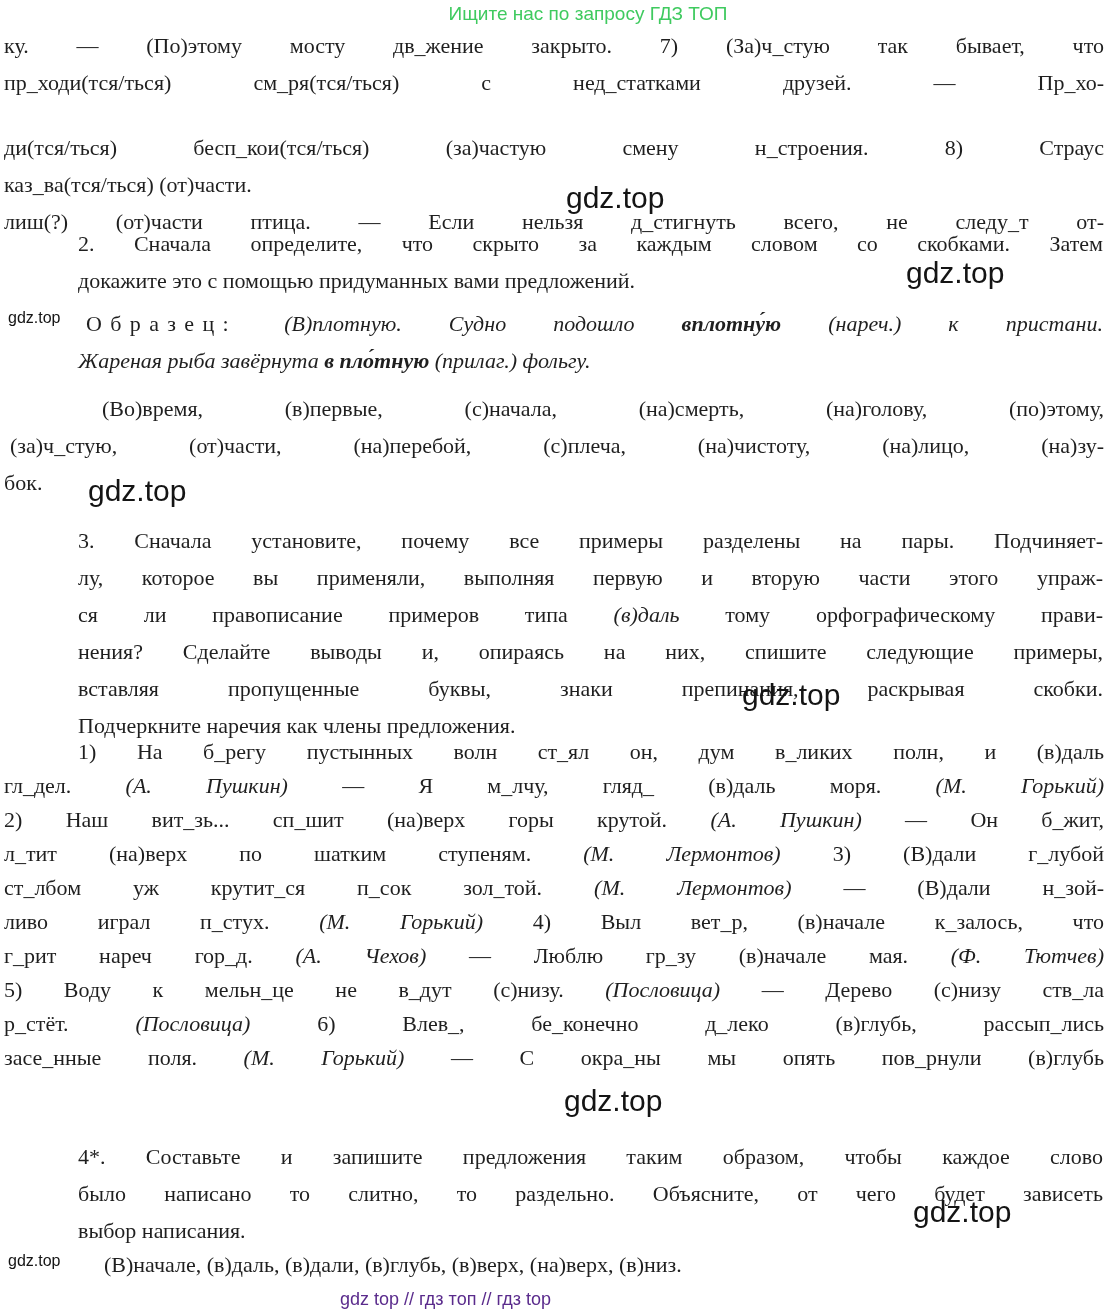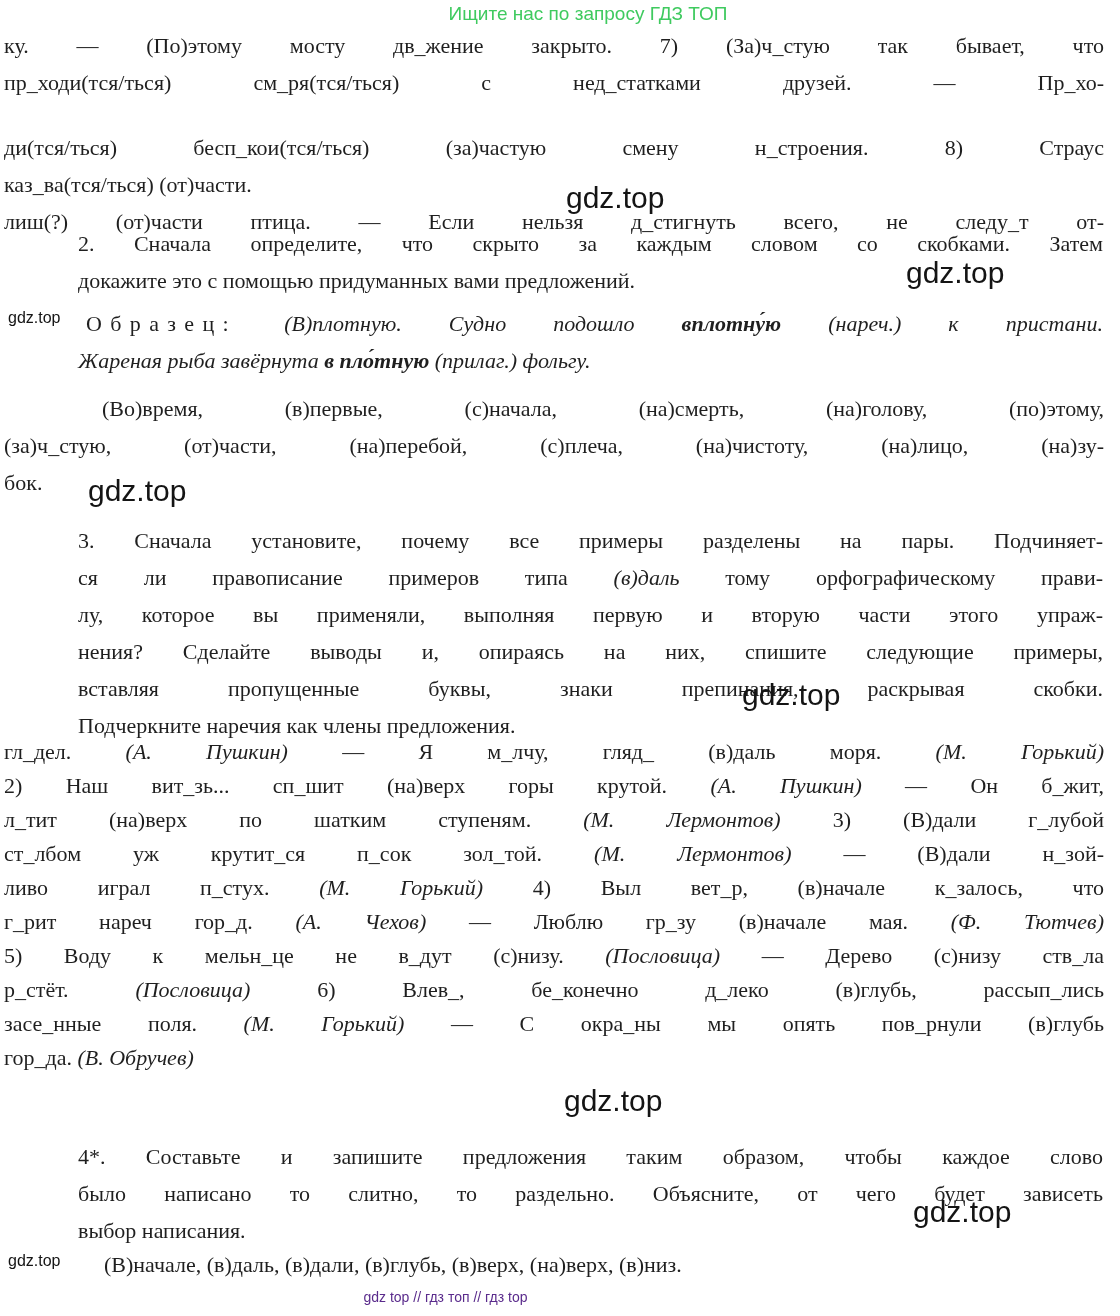--- a/index.html
+++ b/index.html
@@ -7,21 +7,21 @@
     width:1120px;height:1316px;position:relative;overflow:hidden;
     background:#ffffff;color:#1f1f1f;
     font-family:"Liberation Serif", serif;
   }
   .hdr{
     position:absolute;top:3px;left:0;width:1120px;text-align:center;
     font-family:"Liberation Sans", sans-serif;font-size:19px;font-weight:400;padding-left:28px;
   }
   .ftr{
     position:absolute;top:1289px;left:0;width:891px;text-align:center;
-    font-family:"Liberation Sans", sans-serif;font-size:14px;font-weight:500;
+    font-family:"Liberation Sans", sans-serif;font-size:18px;font-weight:500;
   }
   .block{position:absolute;font-size:22px;}
   .ln{white-space:normal;}
   .ln.j{text-align:justify;text-align-last:justify;}
   .ln.l{text-align:left;text-align-last:left;}
   .seg-r{font-style:normal;}
   .seg-i{font-style:italic;}
   .seg-b{font-style:italic;font-weight:bold;}
   .seg-s{font-style:normal;letter-spacing:0.38em;margin-left:8px;}
   .wm{
@@ -45,42 +45,42 @@
     <div class="block" style="top: 225px; left: 78px; width: 1025px;">
       <div class="ln j" style="height: 37px; line-height: 37px;"><span class="seg-r">2. Сначала определите, что скрыто за каждым словом со скобками. Затем</span></div>
       <div class="ln l" style="height: 37px; line-height: 37px;"><span class="seg-r">докажите это с помощью придуманных вами предложений.</span></div>
     </div>
     <div class="block" style="top: 305px; left: 78px; width: 1025px;">
       <div class="ln j" style="height: 37px; line-height: 37px;"><span class="seg-s">Образец:</span><span class="seg-i"> (В)плотную. Судно подошло </span><span class="seg-b">вплотну́ю</span><span class="seg-i"> (нареч.) к пристани.</span></div>
       <div class="ln l" style="height: 37px; line-height: 37px;"><span class="seg-i">Жареная рыба завёрнута </span><span class="seg-b">в пло́тную</span><span class="seg-i"> (прилаг.) фольгу.</span></div>
     </div>
     <div class="block" style="top: 390px; left: 4px; width: 1100px;">
       <div class="ln j" style="height: 37px; line-height: 37px; padding-left: 98px;"><span class="seg-r">(Во)время, (в)первые, (с)начала, (на)смерть, (на)голову, (по)этому,</span></div>
-      <div class="ln j" style="height: 37px; line-height: 37px;"><span class="seg-r">(за)ч_стую, (от)части, (на)перебой, (с)плеча, (на)чистоту, (на)лицо, (на)зу-</span></div>
+      <div class="ln j" style="height: 37px; line-height: 37px; margin-left: 6px;"><span class="seg-r">(за)ч_стую, (от)части, (на)перебой, (с)плеча, (на)чистоту, (на)лицо, (на)зу-</span></div>
       <div class="ln l" style="height: 37px; line-height: 37px;"><span class="seg-r">бок.</span></div>
     </div>
     <div class="block" style="top: 522px; left: 78px; width: 1025px;">
       <div class="ln j" style="height: 37px; line-height: 37px;"><span class="seg-r">3. Сначала установите, почему все примеры разделены на пары. Подчиняет-</span></div>
+      <div class="ln j" style="height: 37px; line-height: 37px;"><span class="seg-r">лу, которое вы применяли, выполняя первую и вторую части этого упраж-</span></div>
       <div class="ln j" style="height: 37px; line-height: 37px;"><span class="seg-r">ся ли правописание примеров типа </span><span class="seg-i">(в)даль</span><span class="seg-r"> тому орфографическому прави-</span></div>
-      <div class="ln j" style="height: 37px; line-height: 37px;"><span class="seg-r">лу, которое вы применяли, выполняя первую и вторую части этого упраж-</span></div>
       <div class="ln j" style="height: 37px; line-height: 37px;"><span class="seg-r">нения? Сделайте выводы и, опираясь на них, спишите следующие примеры,</span></div>
       <div class="ln j" style="height: 37px; line-height: 37px;"><span class="seg-r">вставляя пропущенные буквы, знаки препинания, раскрывая скобки.</span></div>
       <div class="ln l" style="height: 37px; line-height: 37px;"><span class="seg-r">Подчеркните наречия как члены предложения.</span></div>
     </div>
     <div class="block" style="top: 735px; left: 4px; width: 1100px;">
+      <div class="ln j" style="height: 34px; line-height: 34px; padding-left: 74px;"><span class="seg-r">1) На б_регу пустынных волн ст_ял он, дум в_ликих полн, и (в)даль</span></div>
       <div class="ln j" style="height: 34px; line-height: 34px;"><span class="seg-r">гл_дел. </span><span class="seg-i">(А. Пушкин)</span><span class="seg-r"> — Я м_лчу, гляд_ (в)даль моря. </span><span class="seg-i">(М. Горький)</span></div>
       <div class="ln j" style="height: 34px; line-height: 34px;"><span class="seg-r">2) Наш вит_зь... сп_шит (на)верх горы крутой. </span><span class="seg-i">(А. Пушкин)</span><span class="seg-r"> — Он б_жит,</span></div>
       <div class="ln j" style="height: 34px; line-height: 34px;"><span class="seg-r">л_тит (на)верх по шатким ступеням. </span><span class="seg-i">(М. Лермонтов)</span><span class="seg-r"> 3) (В)дали г_лубой</span></div>
       <div class="ln j" style="height: 34px; line-height: 34px;"><span class="seg-r">ст_лбом уж крутит_ся п_сок зол_той. </span><span class="seg-i">(М. Лермонтов)</span><span class="seg-r"> — (В)дали н_зой-</span></div>
       <div class="ln j" style="height: 34px; line-height: 34px;"><span class="seg-r">ливо играл п_стух. </span><span class="seg-i">(М. Горький)</span><span class="seg-r"> 4) Выл вет_р, (в)начале к_залось, что</span></div>
       <div class="ln j" style="height: 34px; line-height: 34px;"><span class="seg-r">г_рит нареч гор_д. </span><span class="seg-i">(А. Чехов)</span><span class="seg-r"> — Люблю гр_зу (в)начале мая. </span><span class="seg-i">(Ф. Тютчев)</span></div>
       <div class="ln j" style="height: 34px; line-height: 34px;"><span class="seg-r">5) Воду к мельн_це не в_дут (с)низу. </span><span class="seg-i">(Пословица)</span><span class="seg-r"> — Дерево (с)низу ств_ла</span></div>
       <div class="ln j" style="height: 34px; line-height: 34px;"><span class="seg-r">р_стёт. </span><span class="seg-i">(Пословица)</span><span class="seg-r"> 6) Влев_, бе_конечно д_леко (в)глубь, рассып_лись</span></div>
       <div class="ln j" style="height: 34px; line-height: 34px;"><span class="seg-r">засе_нные поля. </span><span class="seg-i">(М. Горький)</span><span class="seg-r"> — С окра_ны мы опять пов_рнули (в)глубь</span></div>
-      <div class="ln l" style="height: 34px; line-height: 34px;"><span class="seg-r">гор_да. </span><span class="seg-i">(В. Обручев)</span></div>
     </div>
     <div class="block" style="top: 1138px; left: 78px; width: 1025px;">
       <div class="ln j" style="height: 37px; line-height: 37px;"><span class="seg-r">4*. Составьте и запишите предложения таким образом, чтобы каждое слово</span></div>
       <div class="ln j" style="height: 37px; line-height: 37px;"><span class="seg-r">было написано то слитно, то раздельно. Объясните, от чего будет зависеть</span></div>
       <div class="ln l" style="height: 37px; line-height: 37px;"><span class="seg-r">выбор написания.</span></div>
     </div>
     <div class="block" style="top: 1246px; left: 4px; width: 1100px;">
       <div class="ln l" style="height: 37px; line-height: 37px; padding-left: 100px;"><span class="seg-r">(В)начале, (в)даль, (в)дали, (в)глубь, (в)верх, (на)верх, (в)низ.</span></div>
     </div>
   </div>

